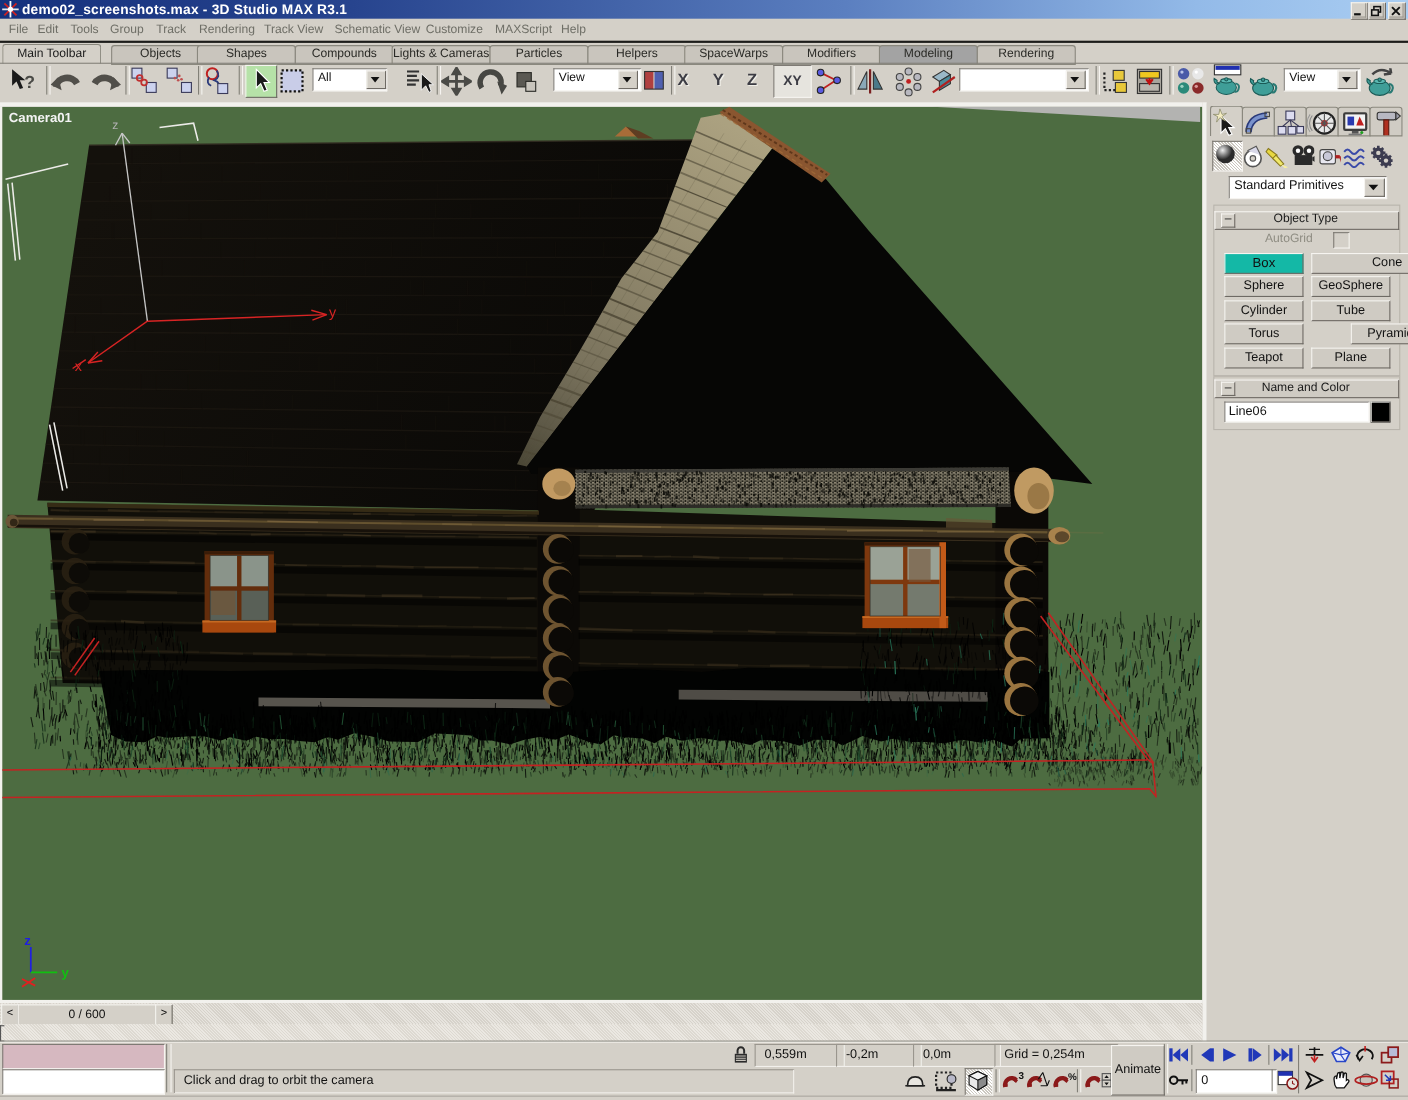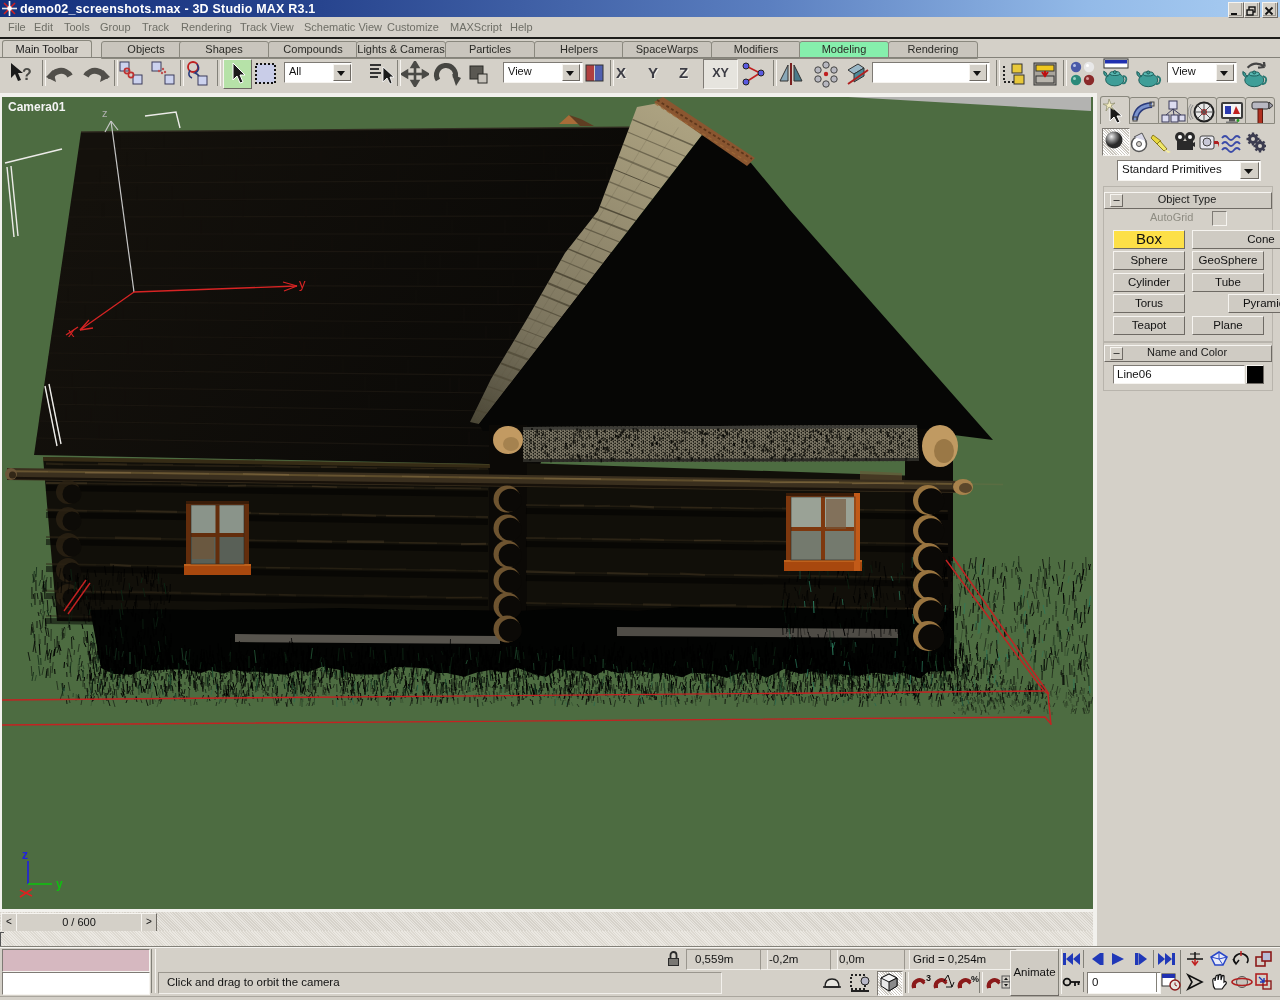--- a/index.html
+++ b/index.html
@@ -52,21 +52,21 @@
     <div class="a" style="left:0px;top:37px;width:1280px;height:2px;background:#1c1c1a;"></div>
     <div class="a" style="left:2px;top:40px;width:88px;height:17px;background:#d4d0c8;border:1px solid #8a887e;border-bottom:none;border-radius:3px 3px 0 0;text-align:center;line-height:16px;font-size:11px;color:#1a1a1a;">Main Toolbar</div>
     <div class="a" style="left:91px;top:41px;width:88px;height:16px;background:#c9c5bd;border:1px solid #8a887e;border-radius:3px 3px 0 0;text-align:center;line-height:15px;font-size:11px;color:#2a2a26;margin-left:10px;">Objects</div>
     <div class="a" style="left:179px;top:41px;width:88px;height:16px;background:#c9c5bd;border:1px solid #8a887e;border-radius:3px 3px 0 0;text-align:center;line-height:15px;font-size:11px;color:#2a2a26;">Shapes</div>
     <div class="a" style="left:268px;top:41px;width:88px;height:16px;background:#c9c5bd;border:1px solid #8a887e;border-radius:3px 3px 0 0;text-align:center;line-height:15px;font-size:11px;color:#2a2a26;">Compounds</div>
     <div class="a" style="left:356px;top:41px;width:88px;height:16px;background:#c9c5bd;border:1px solid #8a887e;border-radius:3px 3px 0 0;text-align:center;line-height:15px;font-size:11px;color:#2a2a26;">Lights &amp; Cameras</div>
     <div class="a" style="left:445px;top:41px;width:88px;height:16px;background:#c9c5bd;border:1px solid #8a887e;border-radius:3px 3px 0 0;text-align:center;line-height:15px;font-size:11px;color:#2a2a26;">Particles</div>
     <div class="a" style="left:534px;top:41px;width:88px;height:16px;background:#c9c5bd;border:1px solid #8a887e;border-radius:3px 3px 0 0;text-align:center;line-height:15px;font-size:11px;color:#2a2a26;">Helpers</div>
     <div class="a" style="left:622px;top:41px;width:88px;height:16px;background:#c9c5bd;border:1px solid #8a887e;border-radius:3px 3px 0 0;text-align:center;line-height:15px;font-size:11px;color:#2a2a26;">SpaceWarps</div>
     <div class="a" style="left:711px;top:41px;width:88px;height:16px;background:#c9c5bd;border:1px solid #8a887e;border-radius:3px 3px 0 0;text-align:center;line-height:15px;font-size:11px;color:#2a2a26;">Modifiers</div>
-    <div class="a" style="left:799px;top:41px;width:88px;height:16px;background:#86efac;border:1px solid #8a887e;border-radius:3px 3px 0 0;text-align:center;line-height:15px;font-size:11px;color:#2a2a26;">Modeling</div>
+    <div class="a" style="left:799px;top:41px;width:88px;height:16px;background:#a3a3a3;border:1px solid #8a887e;border-radius:3px 3px 0 0;text-align:center;line-height:15px;font-size:11px;color:#2a2a26;">Modeling</div>
     <div class="a" style="left:888px;top:41px;width:88px;height:16px;background:#c9c5bd;border:1px solid #8a887e;border-radius:3px 3px 0 0;text-align:center;line-height:15px;font-size:11px;color:#2a2a26;">Rendering</div>
     <div class="a" style="left:0px;top:57px;width:1280px;height:1px;background:#84827a;"></div>
     <svg class="a" style="left:8px;top:62px" width="28" height="24">
       <path d="M3 1 L3 16 L7 12 L10 19 L13 18 L10 11 L15 11 Z" fill="#1a1a1a"></path>
       <text x="14" y="18" font-size="16" font-weight="bold" fill="#4a4a46">?</text>
     </svg>
     <div class="a" style="left:42px;top:60px;width:2px;height:26px;border-left:1px solid #828078;border-right:1px solid #f6f4f0;"></div>
     <svg class="a" style="left:46px;top:62px" width="30" height="24">
       <path d="M5 17 A 10 9 0 0 1 24 14" fill="none" stroke="#514f4a" stroke-width="6"></path>
       <path d="M0 15 L10 20 L7 8 Z" fill="#514f4a"></path>
@@ -1386,21 +1386,21 @@
     <div class="a" style="left:1122px;top:162px;width:120px;height:15px;font-size:11.5px;color:#111;line-height:15px;">Standard Primitives</div>
     <div class="a r" style="left:1240px;top:162px;width:17px;height:15px;background:#d4d0c8;"><svg width="15" height="13">
         <path d="M3 5 L12 5 L7.5 10 Z" fill="#111"></path>
       </svg></div>
     <div class="a" style="left:1103px;top:186px;width:168px;height:154px;border:1px solid #b8b4ac;"></div>
     <div class="a r" style="left:1104px;top:192px;width:166px;height:15px;background:#cfcbc3;"></div>
     <div class="a r" style="left:1110px;top:194px;width:11px;height:11px;background:#d4d0c8;font-size:11px;line-height:9px;text-align:center;color:#111;">–</div>
     <div class="a" style="left:1104px;top:192px;width:166px;height:15px;text-align:center;font-size:11px;color:#1a1a1a;line-height:15px;">Object Type</div>
     <div class="a" style="left:1150px;top:211px;width:60px;height:13px;font-size:11px;color:#8e8c82;">AutoGrid</div>
     <div class="a s" style="left:1212px;top:211px;width:13px;height:13px;background:#d4d0c8;"></div>
-    <div class="a r" style="left:1113px;top:230px;width:70px;height:17px;background:#fde047;text-align:center;font-size:15px;color:#111;line-height:16px;">Box</div>
+    <div class="a r" style="left:1113px;top:230px;width:70px;height:17px;background:#14b8a6;text-align:center;font-size:12px;color:#111;line-height:16px;">Box</div>
     <div class="a r" style="left:1192px;top:230px;width:70px;height:17px;background:#cfcbc3;text-align:center;font-size:11.5px;color:#111;line-height:16px;padding-left:33px;">Cone</div>
     <div class="a r" style="left:1113px;top:251px;width:70px;height:17px;background:#cfcbc3;text-align:center;font-size:11.5px;color:#111;line-height:16px;">Sphere</div>
     <div class="a r" style="left:1192px;top:251px;width:70px;height:17px;background:#cfcbc3;text-align:center;font-size:11.5px;color:#111;line-height:16px;">GeoSphere</div>
     <div class="a r" style="left:1113px;top:273px;width:70px;height:17px;background:#cfcbc3;text-align:center;font-size:11.5px;color:#111;line-height:16px;">Cylinder</div>
     <div class="a r" style="left:1192px;top:273px;width:70px;height:17px;background:#cfcbc3;text-align:center;font-size:11.5px;color:#111;line-height:16px;">Tube</div>
     <div class="a r" style="left:1113px;top:294px;width:70px;height:17px;background:#cfcbc3;text-align:center;font-size:11.5px;color:#111;line-height:16px;">Torus</div>
     <div class="a r" style="left:1192px;top:294px;width:70px;height:17px;background:#cfcbc3;text-align:center;font-size:11.5px;color:#111;line-height:16px;margin-left:36px;">Pyramid</div>
     <div class="a r" style="left:1113px;top:316px;width:70px;height:17px;background:#cfcbc3;text-align:center;font-size:11.5px;color:#111;line-height:16px;">Teapot</div>
     <div class="a r" style="left:1192px;top:316px;width:70px;height:17px;background:#cfcbc3;text-align:center;font-size:11.5px;color:#111;line-height:16px;">Plane</div>
     <div class="a" style="left:1103px;top:342px;width:168px;height:47px;border:1px solid #b8b4ac;"></div>

